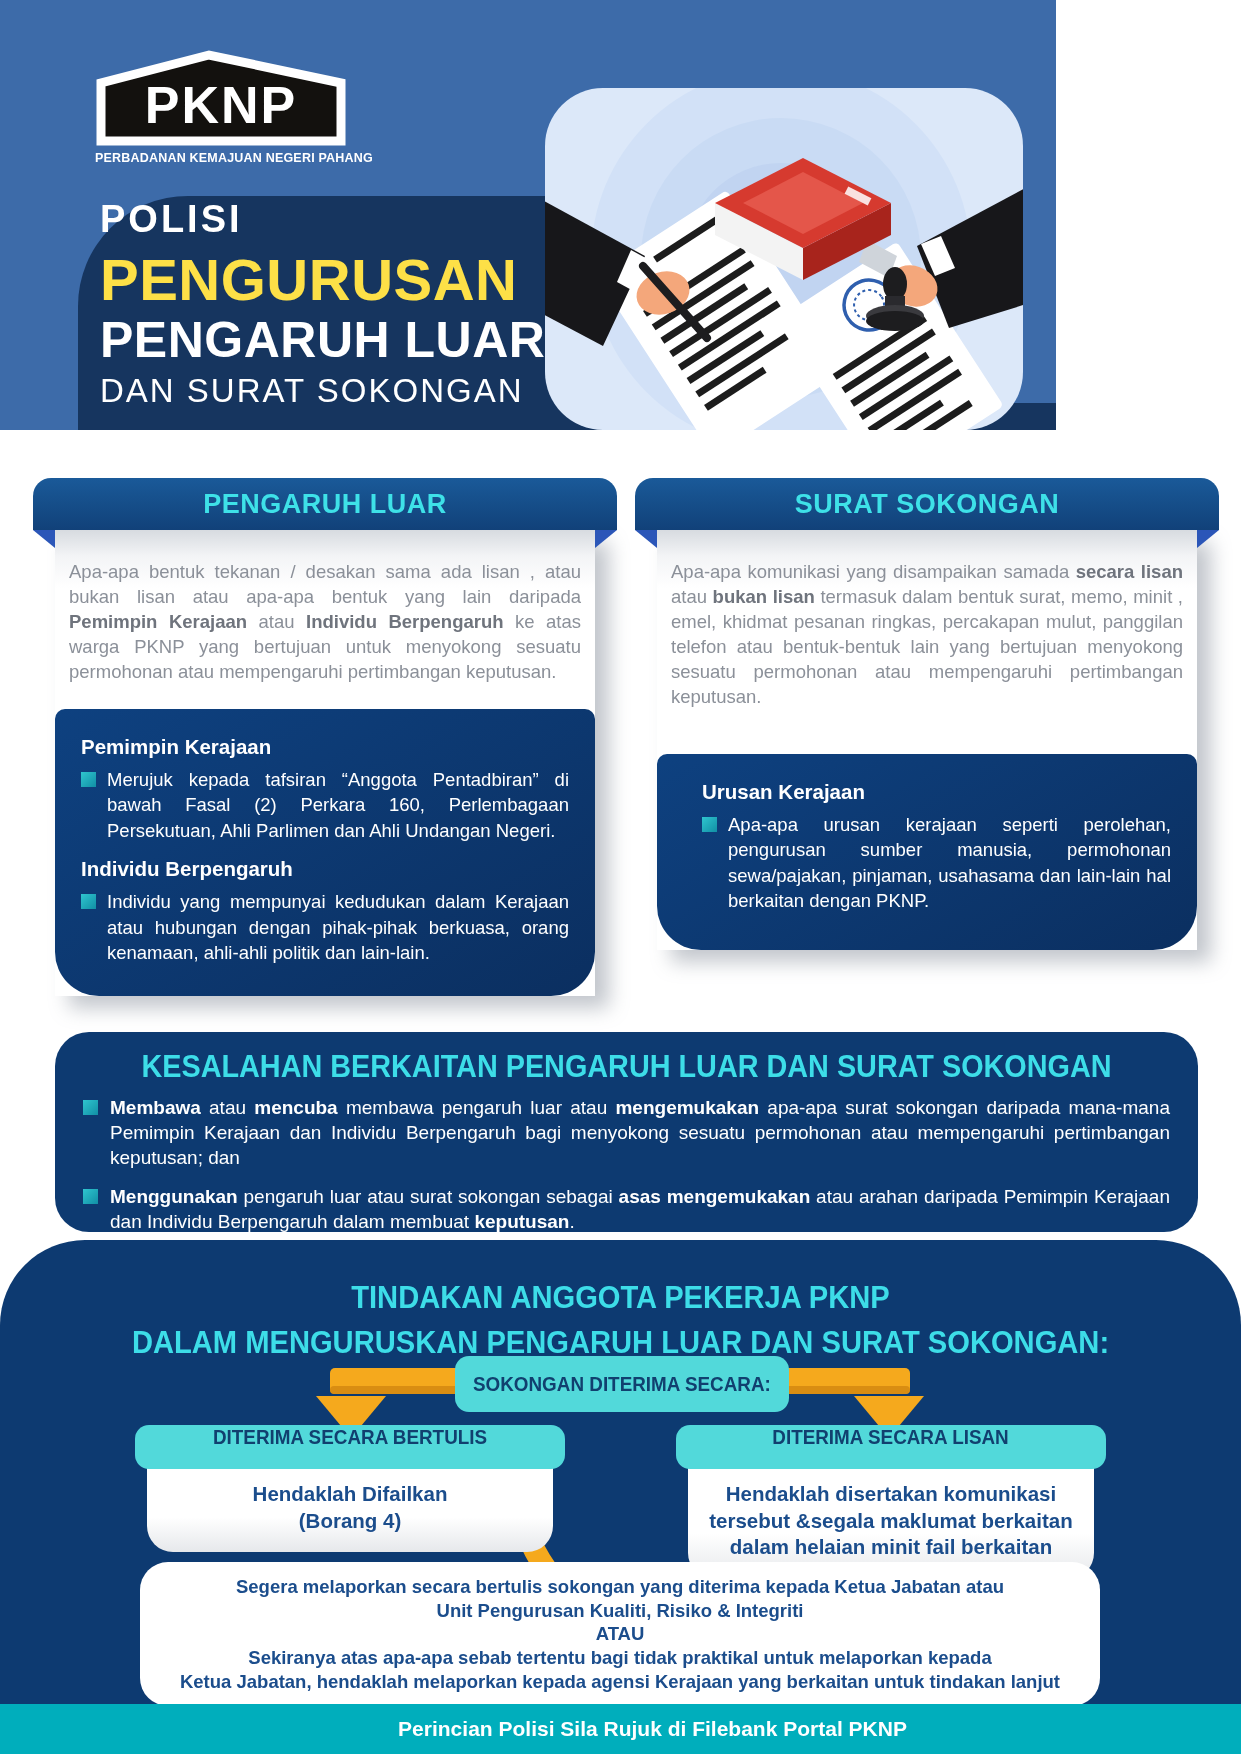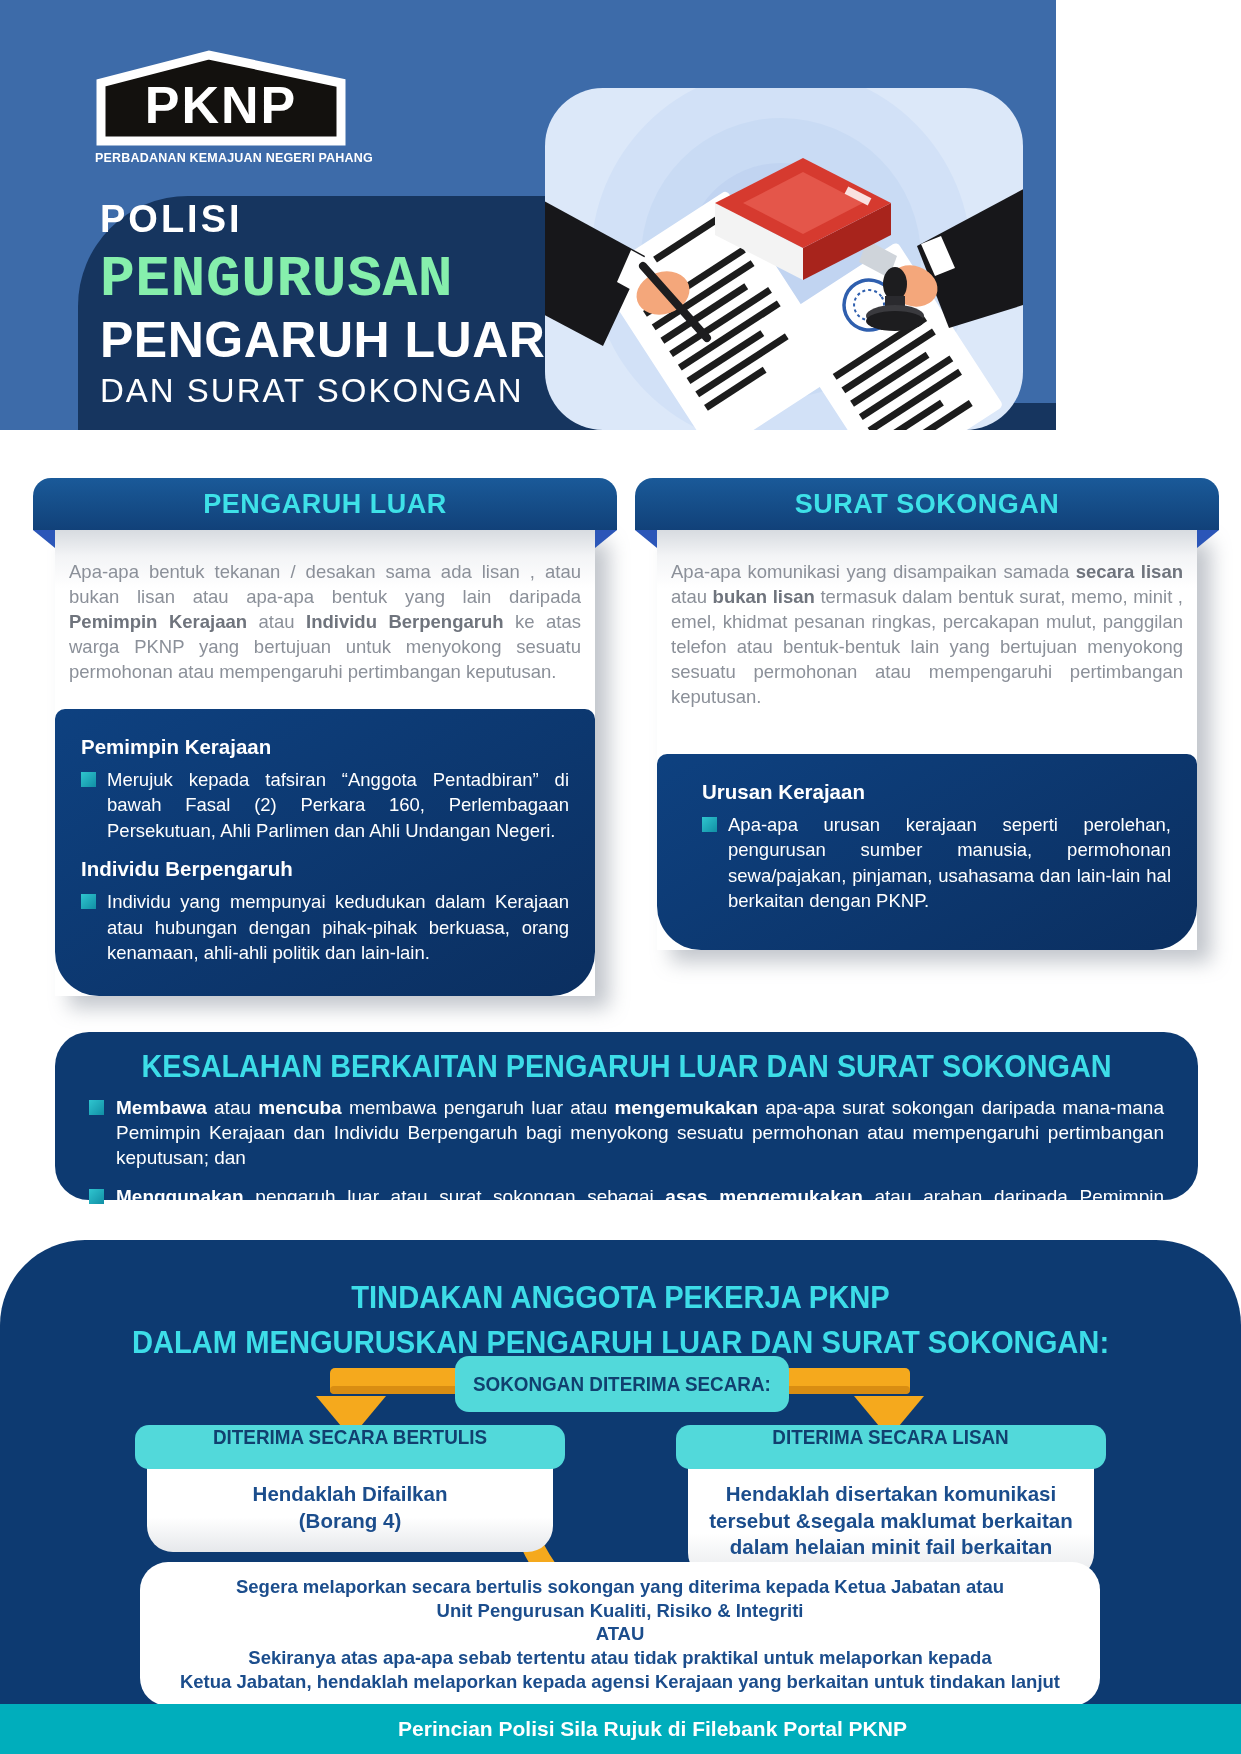--- a/index.html
+++ b/index.html
@@ -12,21 +12,21 @@
              background:#16355f;border-top-left-radius:110px;}
   .hero-band{position:absolute;left:500px;right:0;top:403px;height:27px;background:#16355f;}
 
   .logo{position:absolute;left:95px;top:50px;width:252px;}
   .logo svg{display:block;width:252px;height:97px;}
   .logo-org{margin-top:4px;text-align:center;color:#ffffff;font-size:12.5px;font-weight:bold;
             letter-spacing:.2px;white-space:nowrap;}
 
   .hero-title{position:absolute;left:100px;top:200px;width:470px;color:#fff;line-height:1.04;}
   .ht1{font-size:38px;font-weight:bold;letter-spacing:3px;margin-bottom:10px;}
-  .ht2{font-size:58px;font-weight:bold;color:#86efac;letter-spacing:.5px;font-family:Liberation Mono, monospace;}
+  .ht2{font-size:58px;font-weight:bold;color:#fde047;letter-spacing:.5px;}
   .ht3{font-size:50px;font-weight:bold;letter-spacing:.5px;margin-top:4px;}
   .ht4{font-size:33px;font-weight:normal;letter-spacing:2px;margin-top:8px;}
 
   .illus-card{position:absolute;left:545px;top:88px;width:478px;height:342px;}
   .illus-card svg{display:block;width:478px;height:342px;}
 
   
   .col{position:absolute;top:478px;width:584px;}
   .col-left{left:33px;}
   .col-right{left:635px;}
@@ -46,23 +46,23 @@
   .col-intro b{color:#6f747d;}
   .navybox{background:linear-gradient(150deg,#0e4180,#0b2f60);
            border-radius:10px 10px 44px 44px;padding:20px 26px 30px;color:#ffffff;}
   .nb-heading{font-size:20.5px;font-weight:bold;margin:6px 0 8px;}
   .nb-bullet{display:flex;gap:11px;font-size:18.5px;line-height:1.38;text-align:justify;}
   .sq{flex:none;width:15px;height:15px;margin-top:5px;
       background:linear-gradient(135deg,#2fc5cf,#118fa5);}
   .mt14{margin-top:14px;}
 
   
-  .kesalahan{position:absolute;left:55px;top:1032px;width:1143px;height:168px;
+  .kesalahan{position:absolute;left:55px;top:1032px;width:1143px;height:200px;
              box-sizing:border-box;background:#0d3a71;border-radius:34px;
-             padding:14px 30px;color:#ffffff;}
+             padding:14px 24px;color:#ffffff;}
   .kes-title{text-align:center;color:#3ddde8;font-size:32px;font-weight:bold;
              transform:scaleX(.9);transform-origin:center;white-space:nowrap;margin:2px 0 10px;}
   .kes-bullet{display:flex;gap:12px;font-size:19px;line-height:1.32;text-align:justify;
               margin:0 4px;}
   .kes-bullet+.kes-bullet{margin-top:14px;}
 
   
   .tindakan{position:absolute;left:0;top:1240px;width:1241px;height:472px;
             background:#0d3a71;border-radius:85px 85px 0 0;overflow:hidden;}
   .tin-title{margin-top:36px;text-align:center;color:#3ddde8;font-weight:bold;
@@ -267,21 +267,21 @@
       <div class="branch-head">
         <span class="branch-head-label">DITERIMA SECARA LISAN</span>
       </div>
       <div class="branch-body">Hendaklah disertakan komunikasi tersebut &amp;segala maklumat berkaitan dalam helaian minit fail berkaitan</div>
     </div>
 
     <div class="result-box">
       <div>Segera melaporkan secara bertulis sokongan yang diterima kepada Ketua Jabatan atau</div>
       <div>Unit Pengurusan Kualiti, Risiko &amp; Integriti</div>
       <div>ATAU</div>
-      <div>Sekiranya atas apa-apa sebab tertentu atau tidak praktikal untuk melaporkan kepada</div>
+      <div>Sekiranya atas apa-apa sebab tertentu bagi tidak praktikal untuk melaporkan kepada</div>
       <div>Ketua Jabatan, hendaklah melaporkan kepada agensi Kerajaan yang  berkaitan untuk tindakan lanjut</div>
     </div>
   </div>
 
   <div class="footer">
     <span class="footer-label">Perincian Polisi Sila Rujuk di Filebank Portal PKNP</span>
   </div>
 
 </div>
 

